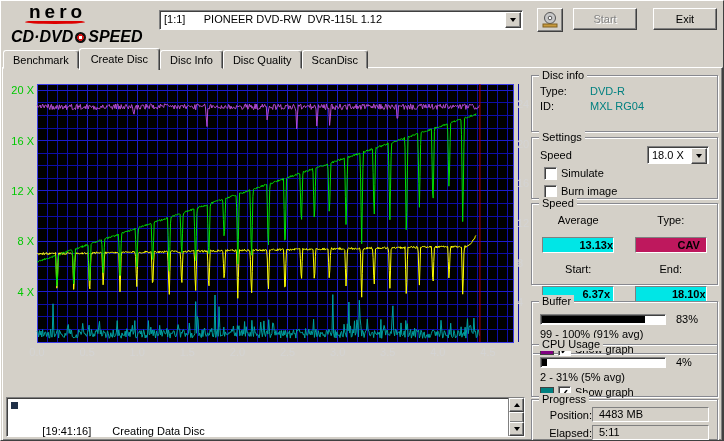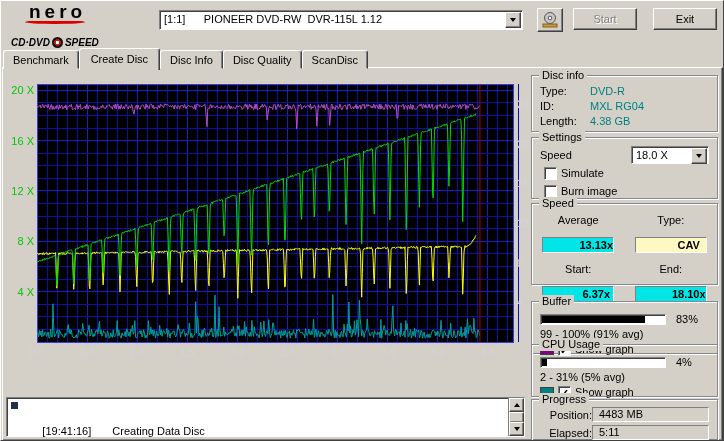--- a/index.html
+++ b/index.html
@@ -5,21 +5,21 @@
   * { margin:0; padding:0; box-sizing:border-box; }
   body { background:#808080; font-family:"Liberation Sans",sans-serif; font-size:11px; color:#000; }
   #window { position:relative; width:724px; height:441px; background:#d4d0c8;
             border:1px solid; border-color:#ffffff #404040 #404040 #ffffff; overflow:hidden; }
 
   
   .topbar { position:absolute; left:0; top:0; width:100%; height:44px; }
   .logo { position:absolute; left:10px; top:2px; width:150px; height:40px; }
   .nero { font-weight:bold; font-size:19px; letter-spacing:4px; line-height:17px; margin-left:18px; }
   .swoosh { width:60px; height:4px; border-bottom:3px solid #dd0000; border-radius:50%; margin-left:14px; }
-  .cdline { font-style:italic; font-weight:bold; font-size:10px; margin-top:13px; display:flex; align-items:center; }
+  .cdline { font-style:italic; font-weight:bold; font-size:16px; margin-top:4px; display:flex; align-items:center; }
   .disc { display:inline-block; width:11px; height:11px; border-radius:50%; margin:0 2px;
           background:radial-gradient(circle,#ffffff 0 1.5px,#cc1111 1.5px 3.2px,#111111 3.2px 5.5px); }
 
   .combo { position:absolute; left:158px; top:9px; width:364px; height:20px; background:#ffffff;
            border:1px solid; border-color:#808080 #ffffff #ffffff #808080; box-shadow:inset 1px 1px 0 #404040; }
   .combo-text { position:absolute; left:4px; top:2px; white-space:pre; }
   .combo-btn { position:absolute; right:1px; top:1px; width:16px; height:16px; background:#d4d0c8;
                border:1px solid; border-color:#ffffff #404040 #404040 #ffffff; box-shadow:inset -1px -1px 0 #808080;
                display:flex; align-items:center; justify-content:center; }
   .tri-down { width:0; height:0; border-left:3px solid transparent; border-right:3px solid transparent; border-top:4px solid #000; }
@@ -48,21 +48,21 @@
   .grp { position:absolute; left:530px; width:187px; border:1px solid #87888f;
          box-shadow:inset 1px 1px 0 #ffffff, 1px 1px 0 #ffffff; }
   .grp-title { position:absolute; top:-7px; left:7px; background:#d4d0c8; padding:0 3px; line-height:13px; }
 
   .irow { display:flex; margin:1px 0 0 8px; line-height:14px; }
   .irow:first-of-type { margin-top:8px; }
   .ilbl { width:50px; }
   .ival { color:#008080; }
 
   .srow { display:flex; align-items:center; justify-content:space-between; margin:8px 8px 0 8px; }
-  .dropdown { position:relative; width:78px; height:18px; background:#ffffff;
+  .dropdown { position:relative; width:62px; height:18px; background:#ffffff;
               border:1px solid; border-color:#808080 #ffffff #ffffff #808080; box-shadow:inset 1px 1px 0 #404040; }
   .dd-text { position:absolute; left:4px; top:2px; }
   .cbrow { display:flex; align-items:center; gap:4px; margin:5px 0 0 12px; line-height:13px; }
   .cb { width:13px; height:13px; background:#ffffff; flex:0 0 13px;
         border:1px solid; border-color:#808080 #ffffff #ffffff #808080; box-shadow:inset 1px 1px 0 #404040;
         text-align:center; line-height:12px; font-weight:bold; display:inline-block; }
 
   .sgrid { display:grid; grid-template-columns:1fr 1fr; margin-top:10px; row-gap:10px; }
   .shead { text-align:center; line-height:13px; }
   .sval  { width:72px; height:16px; line-height:14px; margin:0 auto; text-align:center; font-weight:bold;
@@ -251,24 +251,20 @@
   <div class="grp" style="top:74px;height:57px;">
     <span class="grp-title">Disc info</span>
     <div class="irow">
         <span class="ilbl">Type:</span>
         <span class="ival">DVD-R</span>
       </div>
     <div class="irow">
         <span class="ilbl">ID:</span>
         <span class="ival">MXL RG04</span>
       </div>
-    <div class="irow">
-        <span class="ilbl">Length:</span>
-        <span class="ival">4.38 GB</span>
-      </div>
   </div>
 
   <div class="grp" style="top:136px;height:62px;">
     <span class="grp-title">Settings</span>
     <div class="srow">
       <span>Speed</span>
       <div class="dropdown">
         <span class="dd-text">18.0 X</span>
         <span class="combo-btn">
             <span class="tri-down"></span>
@@ -284,21 +280,21 @@
         <span>Burn image</span>
       </div>
   </div>
 
   <div class="grp" style="top:202px;height:82px;">
     <span class="grp-title">Speed</span>
     <div class="sgrid">
       <span class="shead">Average</span>
       <span class="shead">Type:</span>
       <span class="sval" style="background: rgb(0, 230, 230);">13.13x</span>
-      <span class="sval" style="background: #fef9c3;">CAV</span>
+      <span class="sval" style="background: #be185d;">CAV</span>
       <span class="shead">Start:</span>
       <span class="shead">End:</span>
       <span class="sval" style="background: rgb(0, 230, 230);">6.37x</span>
       <span class="sval" style="background: rgb(0, 230, 230);">18.10x</span>
     </div>
   </div>
 
   <div class="grp" style="top:300px;height:53px;">
     <span class="grp-title">Buffer</span>
     <div class="barrow">

